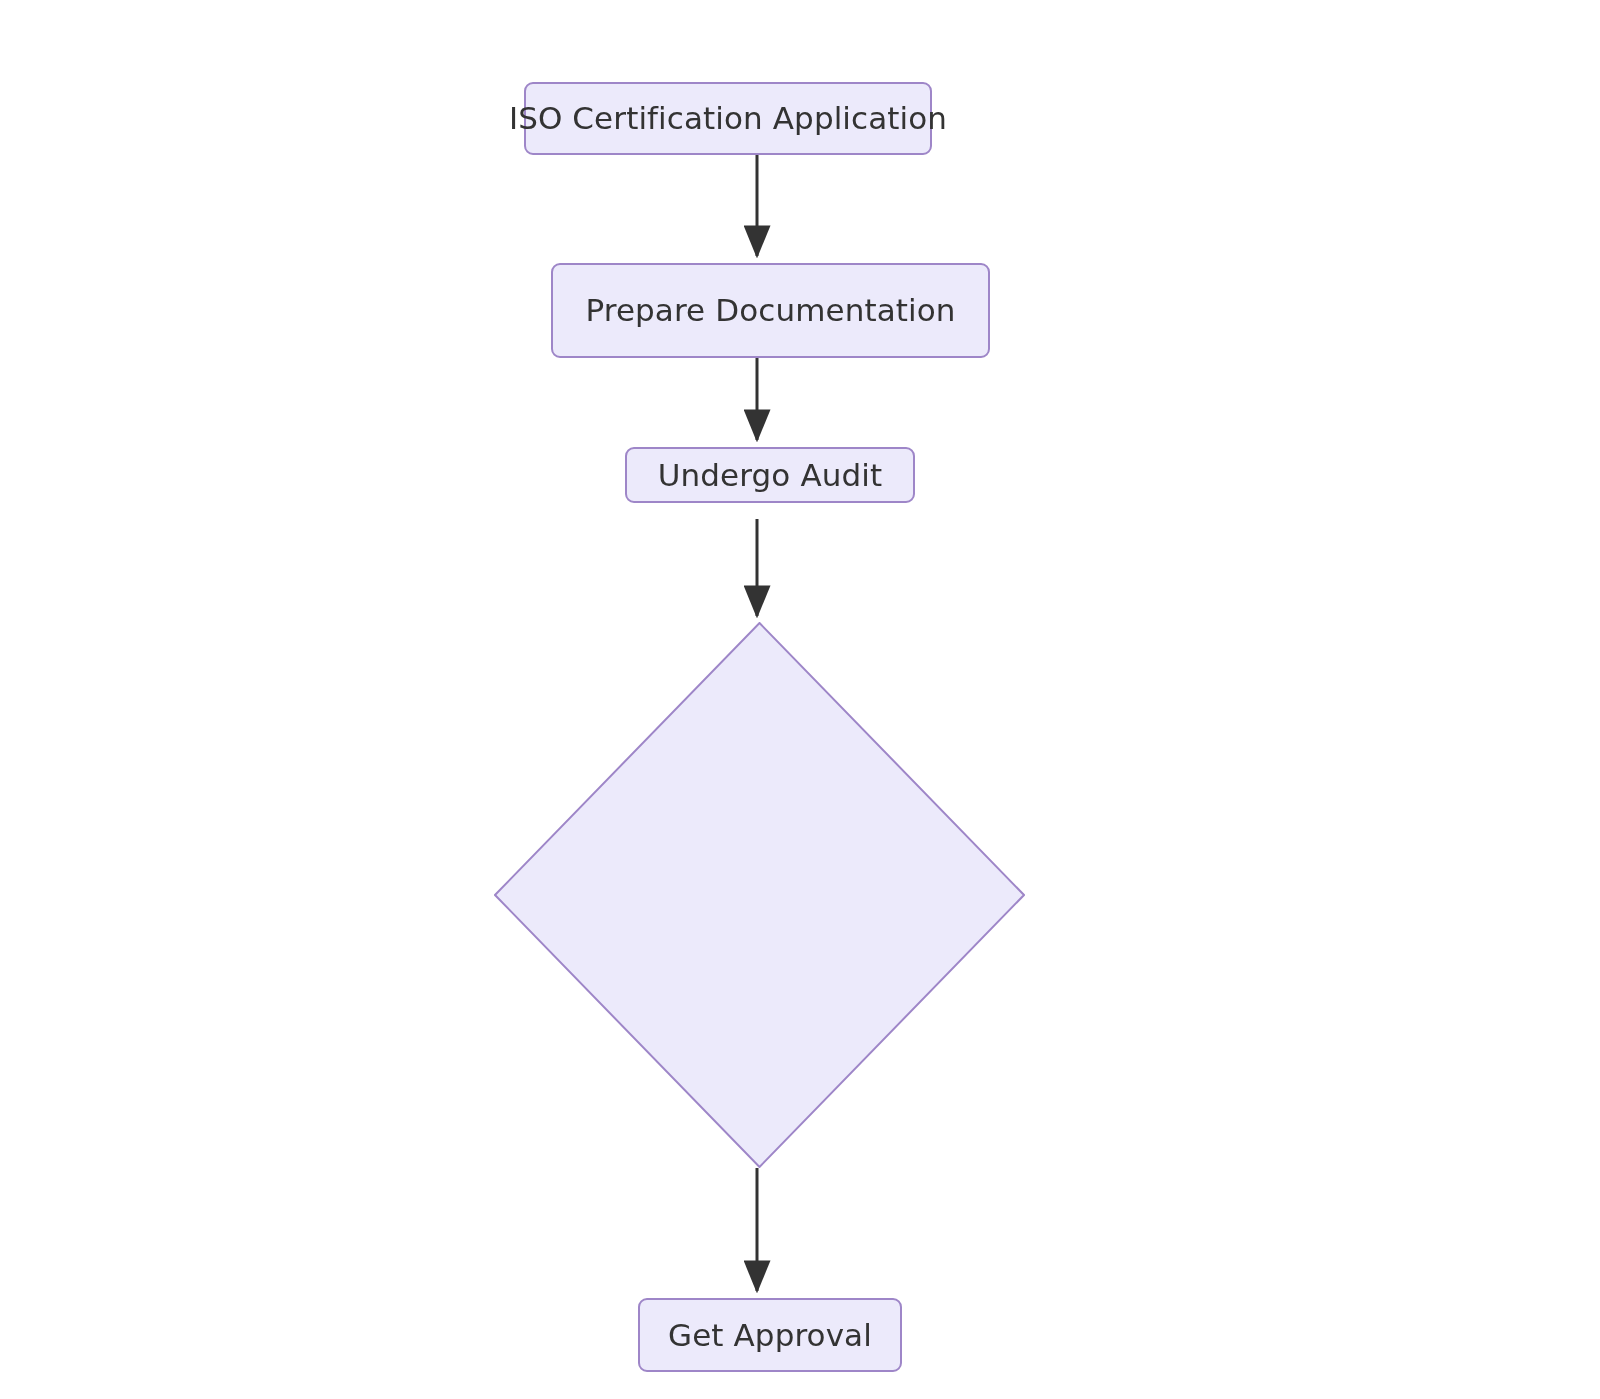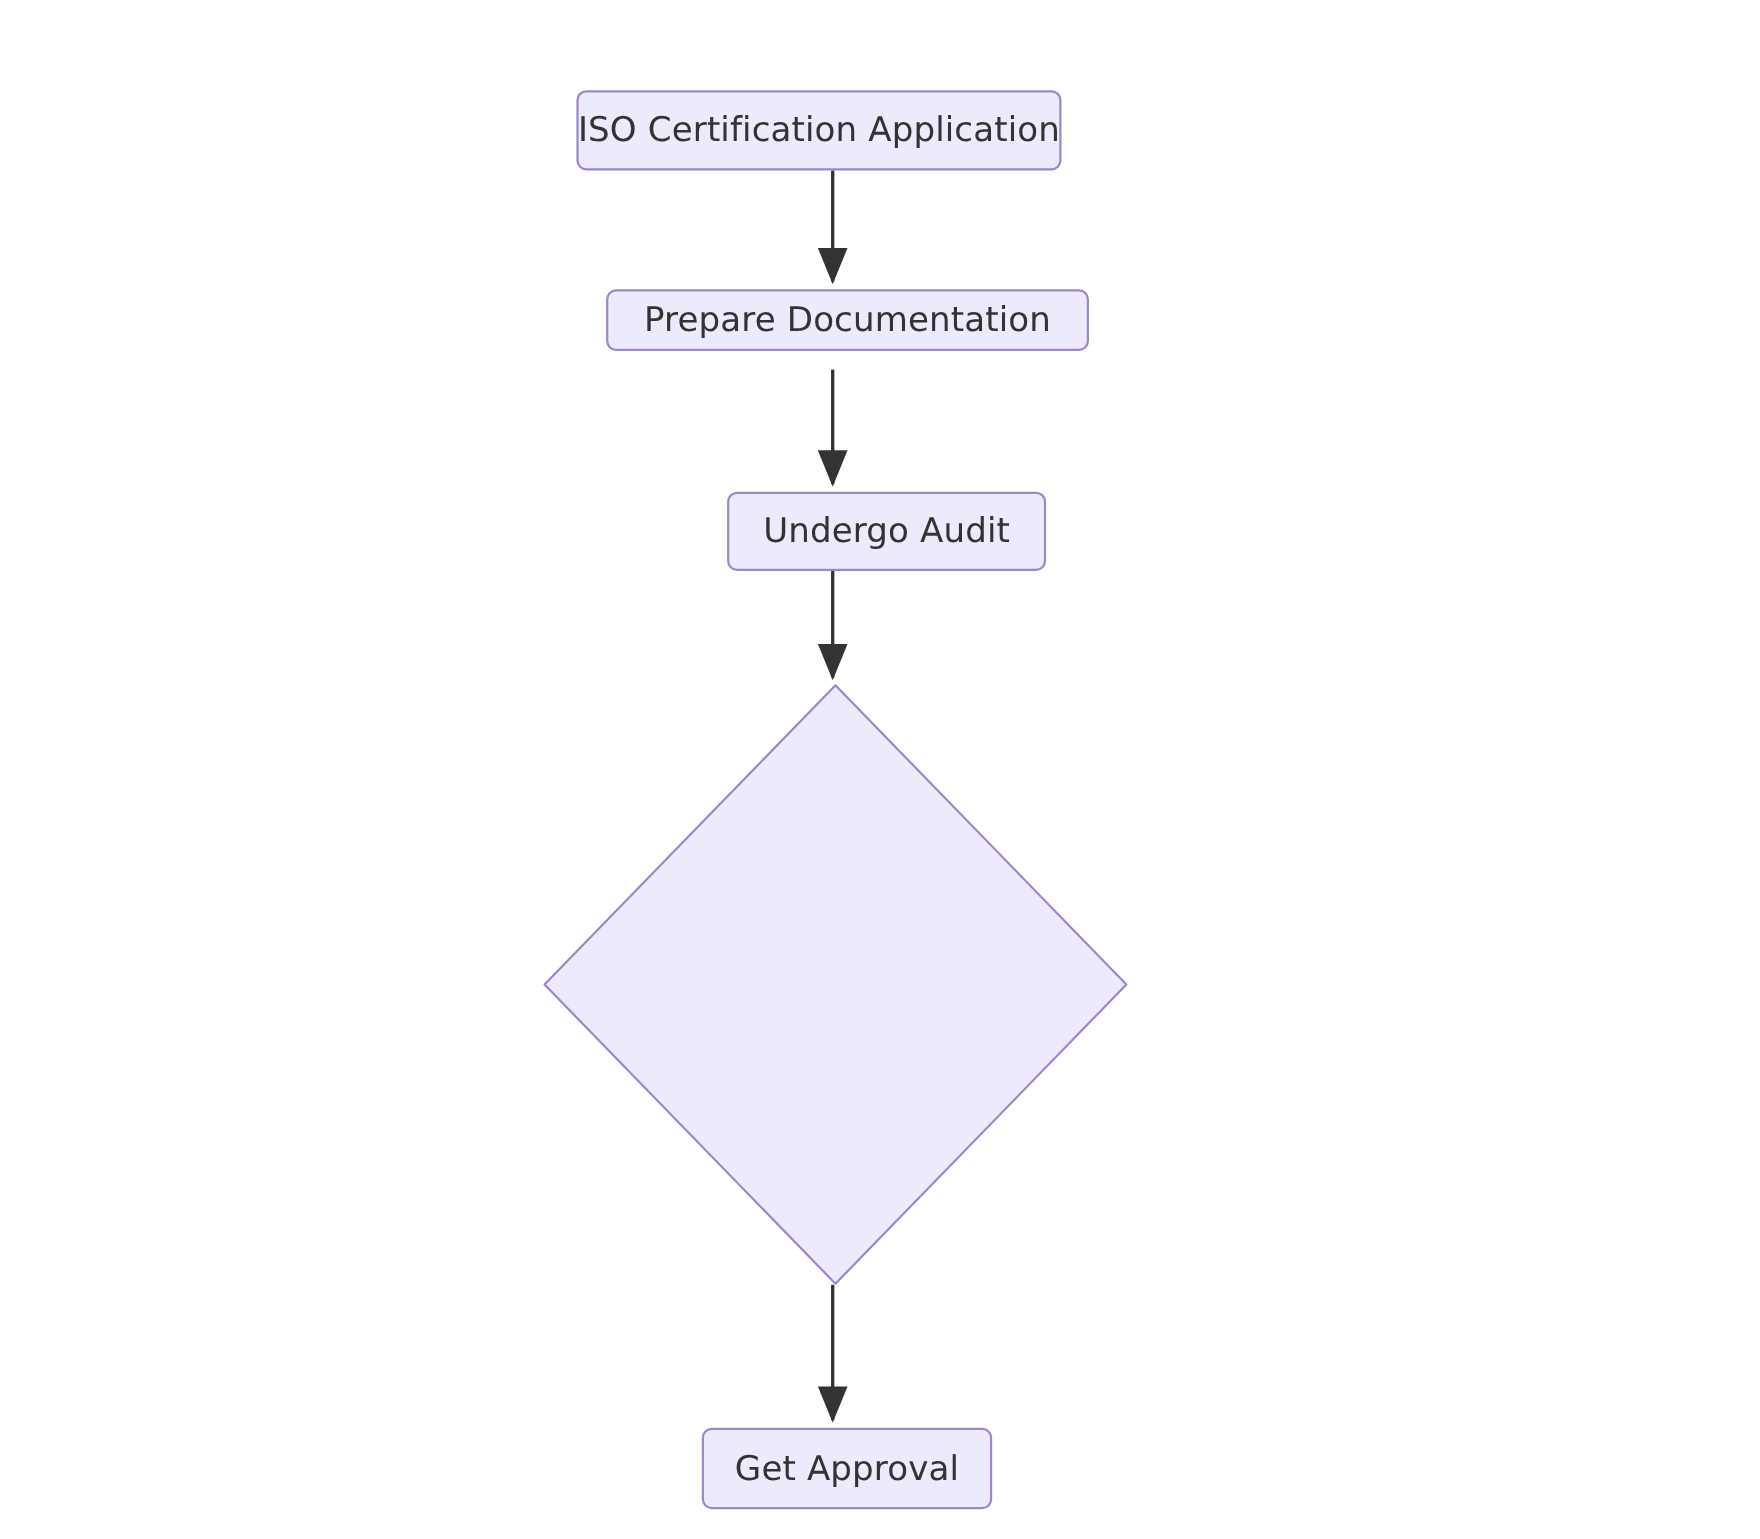--- a/index.html
+++ b/index.html
@@ -85,29 +85,29 @@
 
     <g>
       <line x1="757" y1="519" x2="757" y2="616" stroke="#333333" stroke-width="3" marker-end="url(#arrowhead)"></line>
     </g>
 
     <g>
       <line x1="757" y1="1168" x2="757" y2="1291" stroke="#333333" stroke-width="3" marker-end="url(#arrowhead)"></line>
     </g>
   </svg>
 
-  <div class="node node-process" style="left:524px; top:82px; width:441px; height:73px;">
+  <div class="node node-process" style="left:524px; top:82px; width:408px; height:73px;">
     <span class="node-label">ISO Certification Application</span>
   </div>
 
-  <div class="node node-process" style="left:551px; top:263px; width:439px; height:56px;">
+  <div class="node node-process" style="left:551px; top:263px; width:439px; height:95px;">
     <span class="node-label">Prepare Documentation</span>
   </div>
 
-  <div class="node node-process" style="left:625px; top:447px; width:290px; height:72px;margin-left:36px;">
+  <div class="node node-process" style="left:625px; top:447px; width:290px; height:56px;">
     <span class="node-label">Undergo Audit</span>
   </div>
 
   <div class="node-decision" style="left:494px; top:622px; width:531px; height:546px;">
     <svg width="531" height="546" viewBox="0 0 531 546" xmlns="http://www.w3.org/2000/svg">
       <polygon points="265.5,1 530,273 265.5,545 1,273" fill="#ECEAFB" stroke="#9E86C8" stroke-width="2"></polygon>
     </svg>
   </div>
 
   <div class="node node-process" style="left:638px; top:1298px; width:264px; height:74px;">

